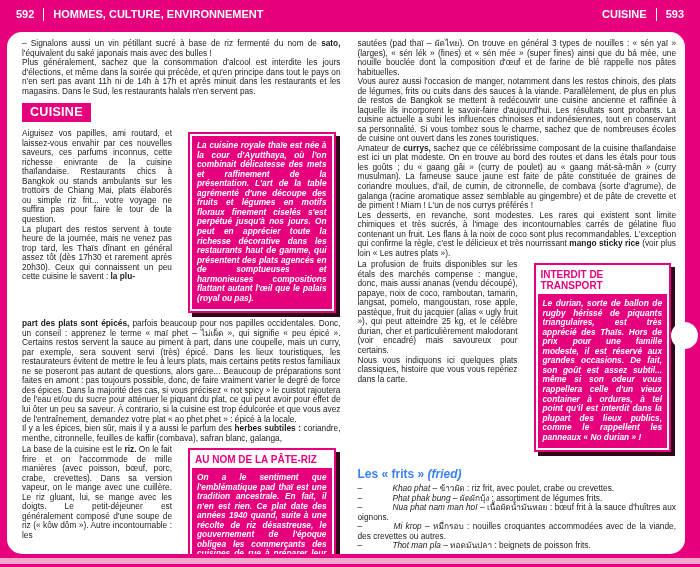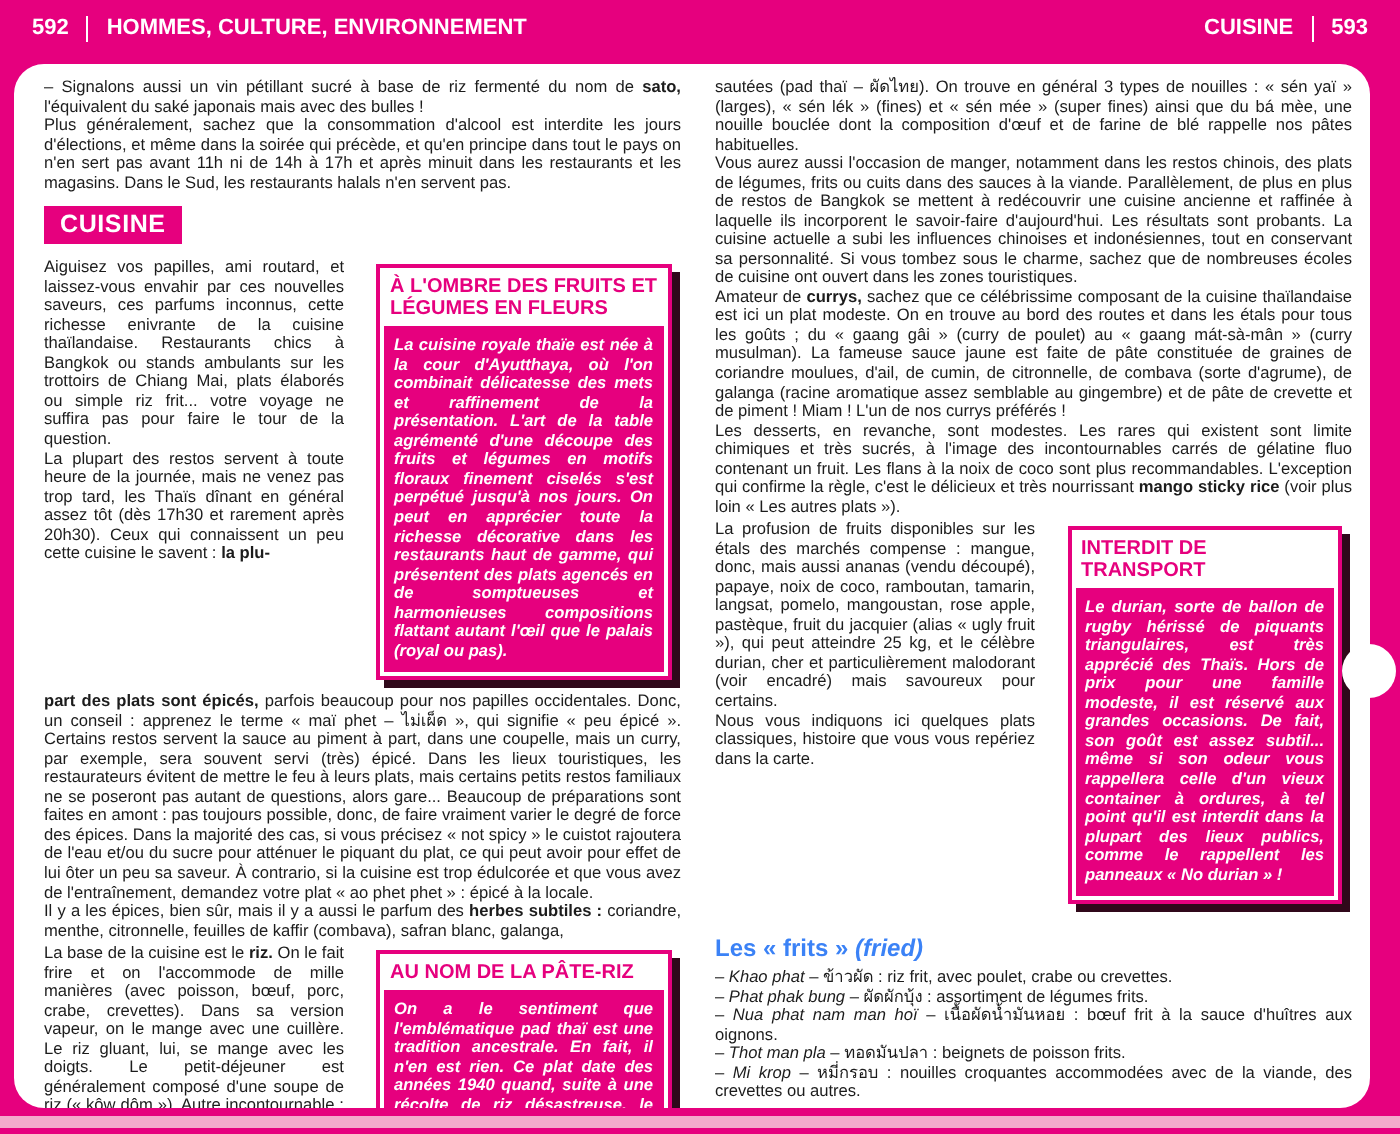--- a/index.html
+++ b/index.html
@@ -60,21 +60,21 @@
   .encart-body {
     background:#e6007e; color:#fff; font-weight:bold; font-style:italic;
     padding:5px 5px 6px 5px;
   }
   .mt4 { margin-top:4px; }
   .sec-heading {
     color:#3b82f6; font-weight:bold; font-size:12px; margin:9px 0 3px 0;
   }
   .sec-heading .it { font-style:italic; }
   .dish { margin:0; }
-  .dish .it { font-style:italic; }
+  .dish .it { font-style:italic;margin-left:28px; }
 </style>
 </head>
 <body>
 
 <div class="topbar">
   <div class="topbar-side">
     <span>592</span>
     <span class="vdiv"></span>
     <span>HOMMES, CULTURE, ENVIRONNEMENT</span>
   </div>
@@ -94,21 +94,20 @@
 
       <div class="badge">CUISINE</div>
 
       <div class="cols">
         <div class="col-text w150">
           <p class="body">Aiguisez vos papilles, ami routard, et laissez-vous envahir par ces nouvelles saveurs, ces parfums inconnus, cette richesse enivrante de la cuisine thaïlandaise. Restaurants chics à Bangkok ou stands ambulants sur les trottoirs de Chiang Mai, plats élaborés ou simple riz frit... votre voyage ne suffira pas pour faire le tour de la question.</p>
           <p class="body"><span>La plupart des restos servent à toute heure de la journée, mais ne venez pas trop tard, les Thaïs dînant en général assez tôt (dès 17h30 et rarement après 20h30). Ceux qui connaissent un peu cette cuisine le savent : </span><span class="bi">la plu-</span></p>
         </div>
         <div class="col-flex">
           <div class="encart">
-            <div class="encart-title">À L'OMBRE DES FRUITS ET LÉGUMES EN FLEURS</div>
             <div class="encart-body">La cuisine royale thaïe est née à la cour d'Ayutthaya, où l'on combinait délicatesse des mets et raffinement de la présentation. L'art de la table agrémenté d'une découpe des fruits et légumes en motifs floraux finement ciselés s'est perpétué jusqu'à nos jours. On peut en apprécier toute la richesse décorative dans les restaurants haut de gamme, qui présentent des plats agencés en de somptueuses et harmonieuses compositions flattant autant l'œil que le palais (royal ou pas).</div>
           </div>
         </div>
       </div>
 
       <p class="body mt4"><span class="bi">part des plats sont épicés,</span><span> parfois beaucoup pour nos papilles occidentales. Donc, un conseil : apprenez le terme « maï phet – ไม่เผ็ด », qui signifie « peu épicé ». Certains restos servent la sauce au piment à part, dans une coupelle, mais un curry, par exemple, sera souvent servi (très) épicé. Dans les lieux touristiques, les restaurateurs évitent de mettre le feu à leurs plats, mais certains petits restos familiaux ne se poseront pas autant de questions, alors gare... Beaucoup de préparations sont faites en amont : pas toujours possible, donc, de faire vraiment varier le degré de force des épices. Dans la majorité des cas, si vous précisez « not spicy » le cuistot rajoutera de l'eau et/ou du sucre pour atténuer le piquant du plat, ce qui peut avoir pour effet de lui ôter un peu sa saveur. À contrario, si la cuisine est trop édulcorée et que vous avez de l'entraînement, demandez votre plat « ao phet phet » : épicé à la locale.</span></p>
       <p class="body"><span>Il y a les épices, bien sûr, mais il y a aussi le parfum des </span><span class="bi">herbes subtiles :</span><span> coriandre, menthe, citronnelle, feuilles de kaffir (combava), safran blanc, galanga,</span></p>
 
       <div class="cols">
         <div class="col-text w150">
@@ -140,22 +139,22 @@
             <div class="encart-body">Le durian, sorte de ballon de rugby hérissé de piquants triangulaires, est très apprécié des Thaïs. Hors de prix pour une famille modeste, il est réservé aux grandes occasions. De fait, son goût est assez subtil... même si son odeur vous rappellera celle d'un vieux container à ordures, à tel point qu'il est interdit dans la plupart des lieux publics, comme le rappellent les panneaux « No durian » !</div>
           </div>
         </div>
       </div>
 
       <div class="sec-heading"><span>Les « frits »</span> <span class="it">(fried)</span></div>
 
       <p class="dish"><span>– </span><span class="it">Khao phat</span><span> – </span><span>ข้าวผัด</span><span> : </span><span>riz frit, avec poulet, crabe ou crevettes.</span></p>
       <p class="dish"><span>– </span><span class="it">Phat phak bung</span><span> – </span><span>ผัดผักบุ้ง</span><span> : </span><span>assortiment de légumes frits.</span></p>
       <p class="dish"><span>– </span><span class="it">Nua phat nam man hoï</span><span> – </span><span>เนื้อผัดน้ำมันหอย</span><span> : </span><span>bœuf frit à la sauce d'huîtres aux oignons.</span></p>
+      <p class="dish"><span>– </span><span class="it">Mi krop</span><span> – </span><span>หมี่กรอบ</span><span> : </span><span>nouilles croquantes accommodées avec de la viande, des crevettes ou autres.</span></p>
       <p class="dish"><span>– </span><span class="it">Thot man pla</span><span> – </span><span>ทอดมันปลา</span><span> : </span><span>beignets de poisson frits.</span></p>
-      <p class="dish"><span>– </span><span class="it">Mi krop</span><span> – </span><span>หมี่กรอบ</span><span> : </span><span>nouilles croquantes accommodées avec de la viande, des crevettes ou autres.</span></p>
 
       <div class="sec-heading">Les soupes</div>
 
     </div>
 
   </div>
 </div>
 
 <div class="notch"></div>
 <div class="page-edge-strip"></div>

